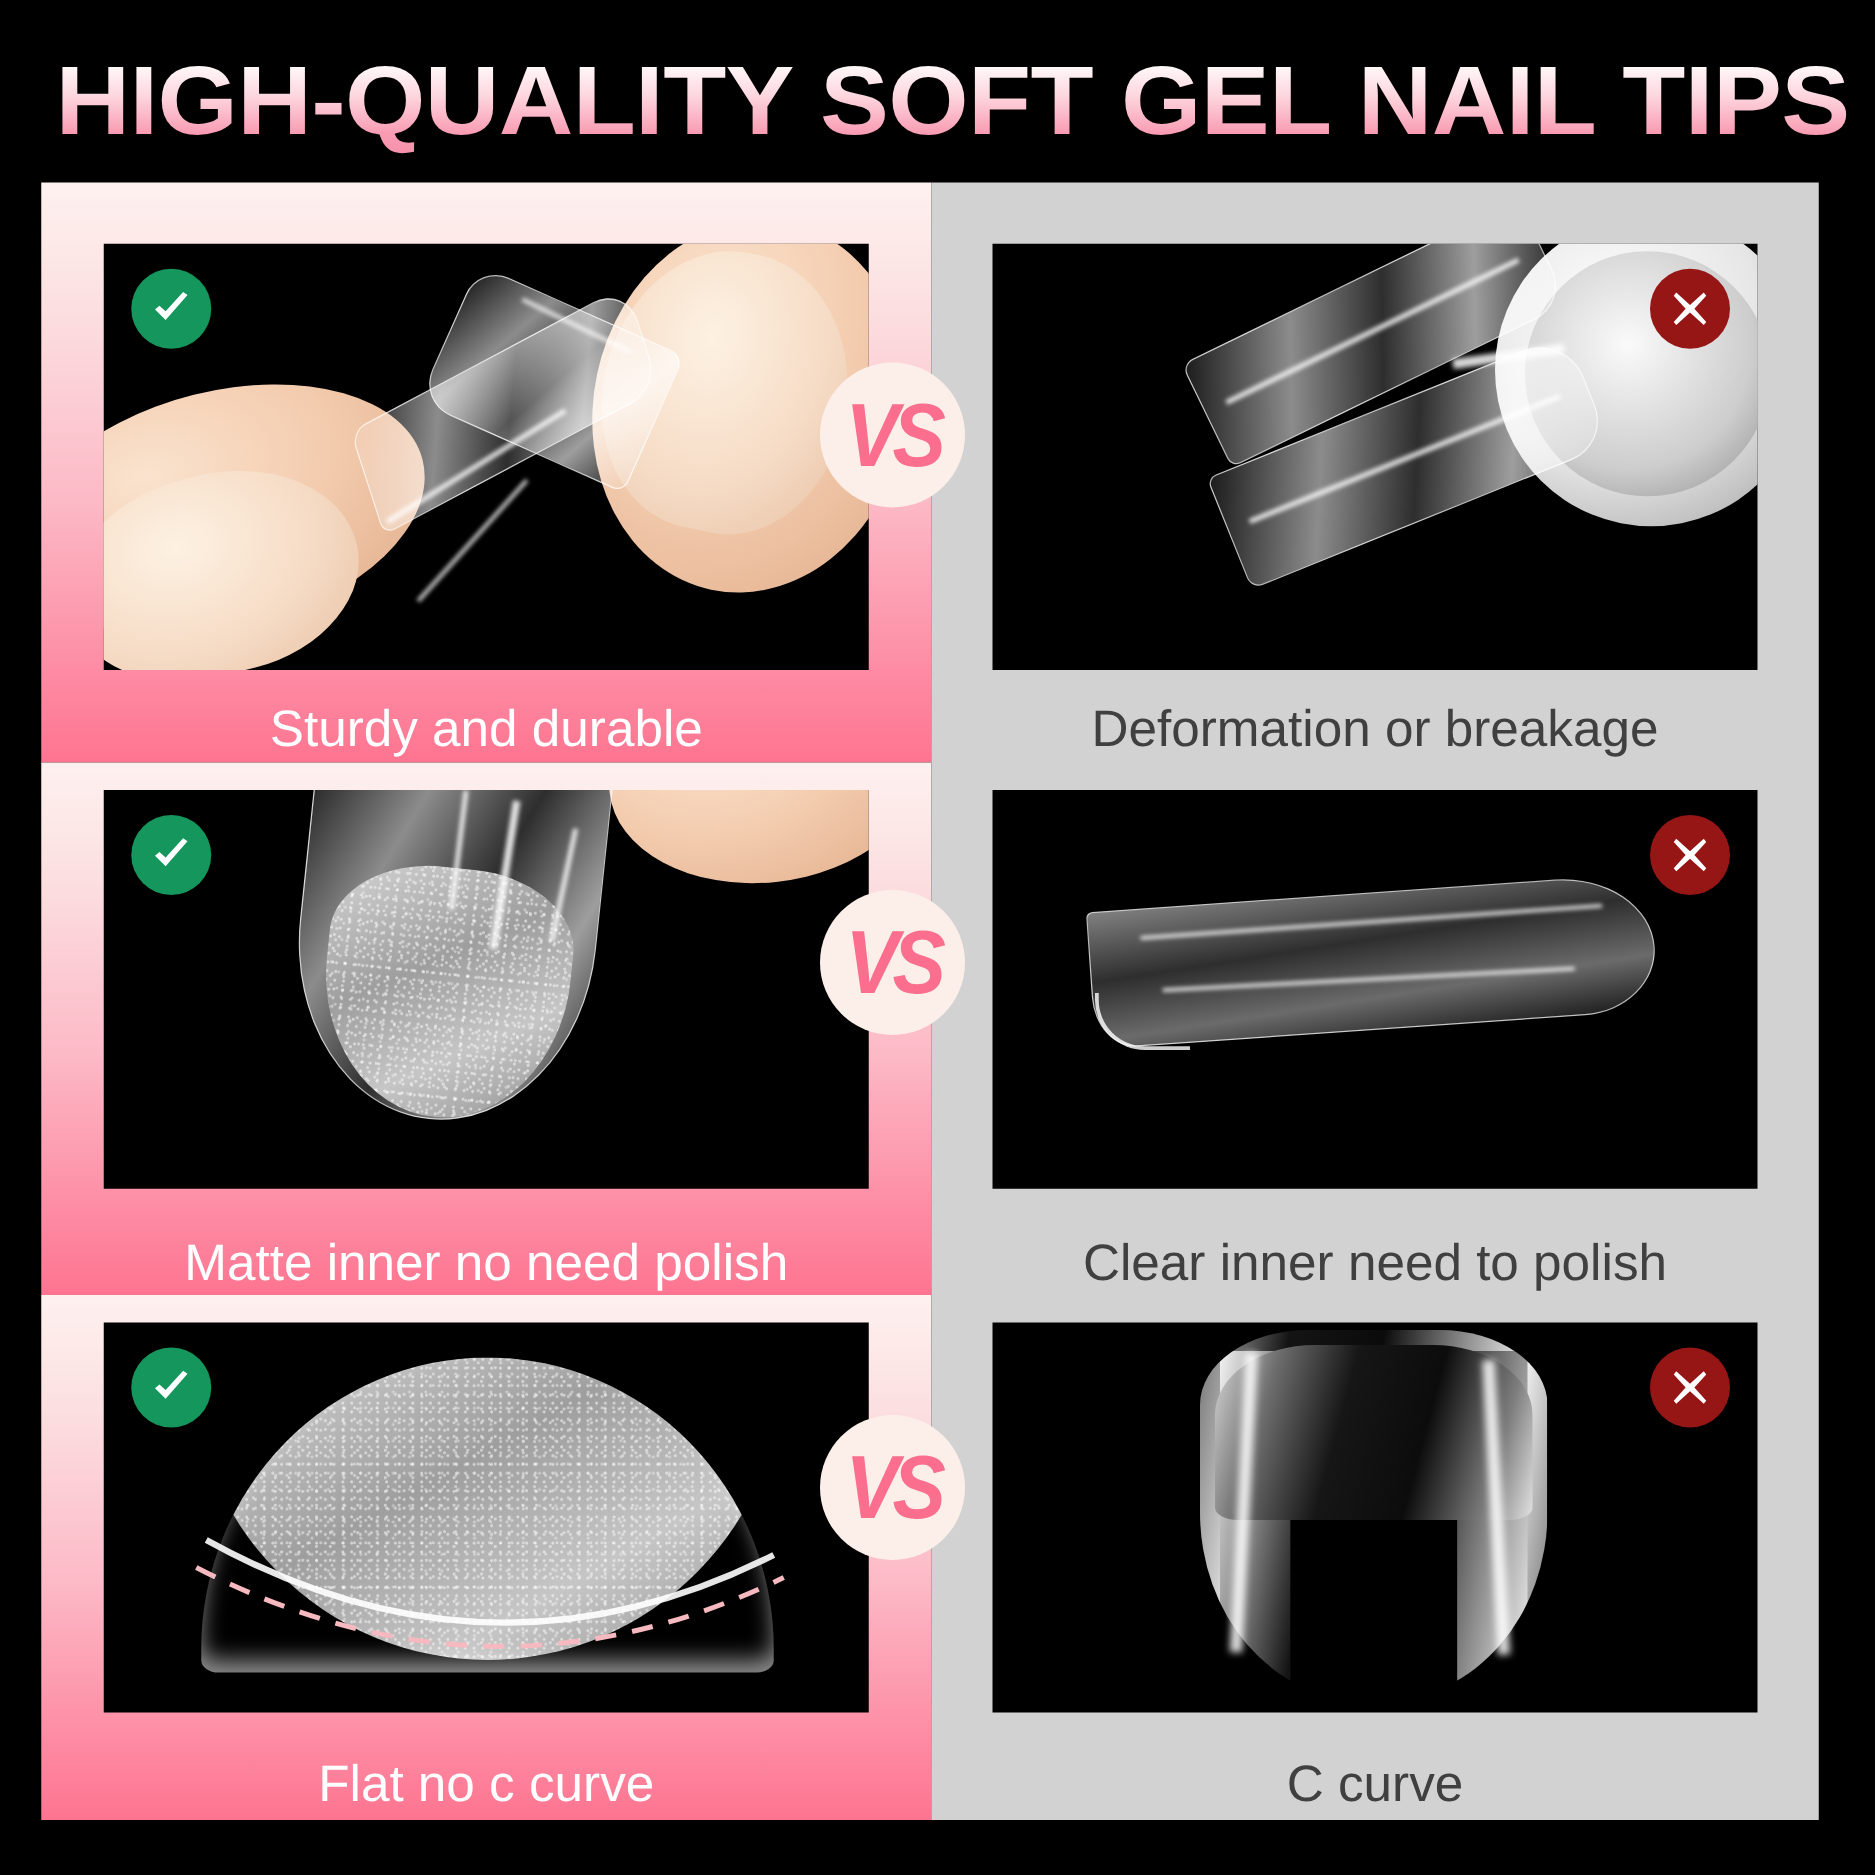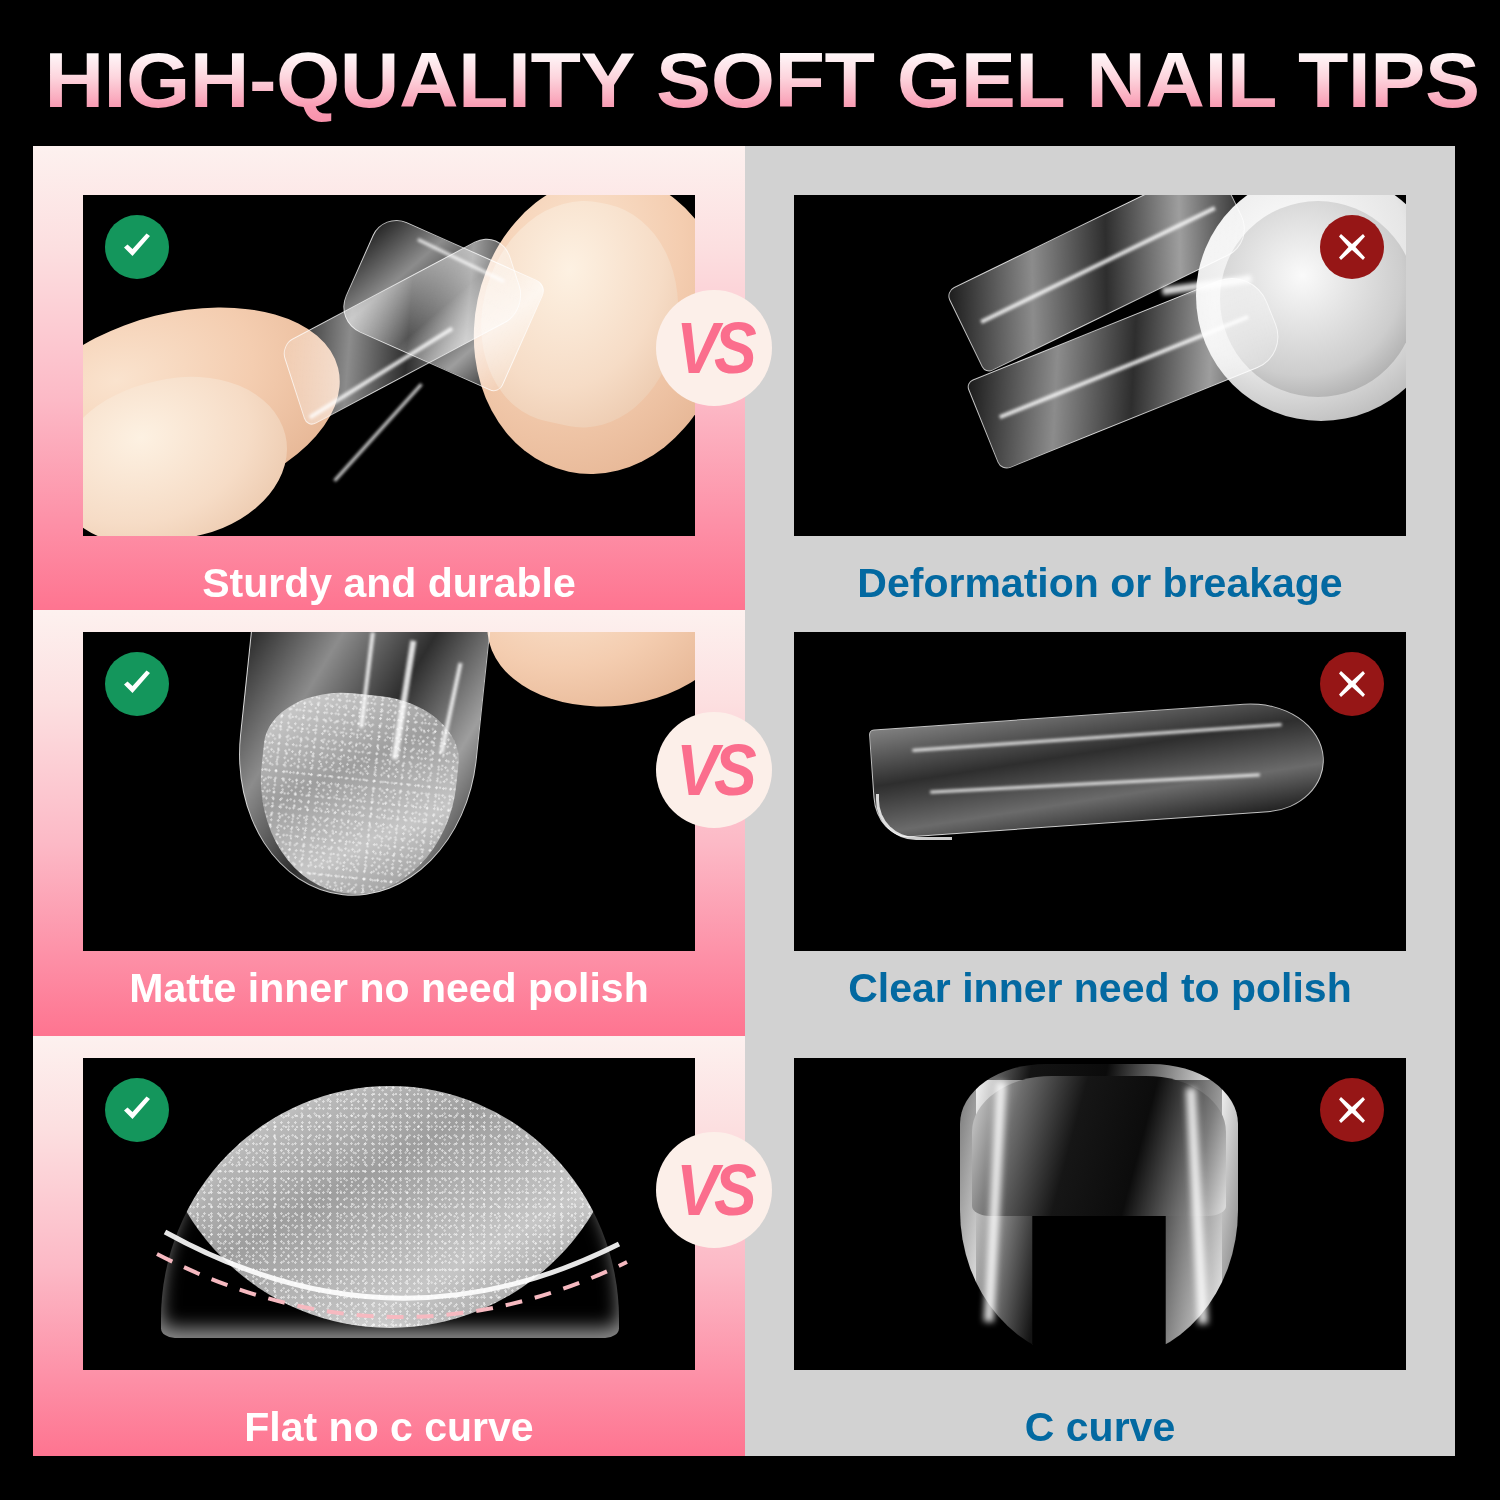--- a/index.html
+++ b/index.html
@@ -23,21 +23,20 @@
     background:linear-gradient(180deg,#ffffff 0%,#ffffff 14%,#fdd6de 46%,#f99db4 78%,#f78ea8 100%);
     -webkit-background-clip:text; background-clip:text;
     -webkit-text-fill-color:transparent; color:#f99db4;
   }
 
   
   #board{
     position:absolute; left:33px; top:146px;
     width:1422px; height:1310px;
     display:flex;
-    font-weight:bold;
   }
   .col{ position:relative; height:100%; }
   .col-left{ width:712px; }
   .col-right{ width:710px; background:#d2d2d2; }
 
   
   .band{
     position:absolute; left:0; width:100%;
     background:linear-gradient(180deg,#fdf1ef 0%,#fcdfe0 22%,#fcb9c6 55%,#fd8fa6 82%,#fe7490 100%);
   }
@@ -61,23 +60,23 @@
   .col-right .photo{ width:612px; }
   .r1 .photo{ height:341px; margin-top:49px; }
   .r2 .photo{ height:319px; margin-top:22px; }
   .r3 .photo{ height:312px; margin-top:22px; }
 
   .caption{
     flex:none; width:100%; text-align:center;
     font-size:41px; line-height:1.05; white-space:nowrap;
   }
   .col-left  .caption{ color:#ffffff; }
-  .col-right .caption{ color:#0369a1; }
+  .col-right .caption{ color:#404040; }
   .r1 .caption{ margin-top:26px; }
-  .r2 .caption{ margin-top:16px; }
+  .r2 .caption{ margin-top:38px; }
   .r3 .caption{ margin-top:36px; }
 
   
   .badge{
     position:absolute; width:64px; height:64px; border-radius:50%;
     display:flex; align-items:center; justify-content:center; z-index:6;
   }
   .badge-ok { background:#14965c; left:22px;  top:20px; }
   .badge-no { background:#961616; right:22px; top:20px; }
 

